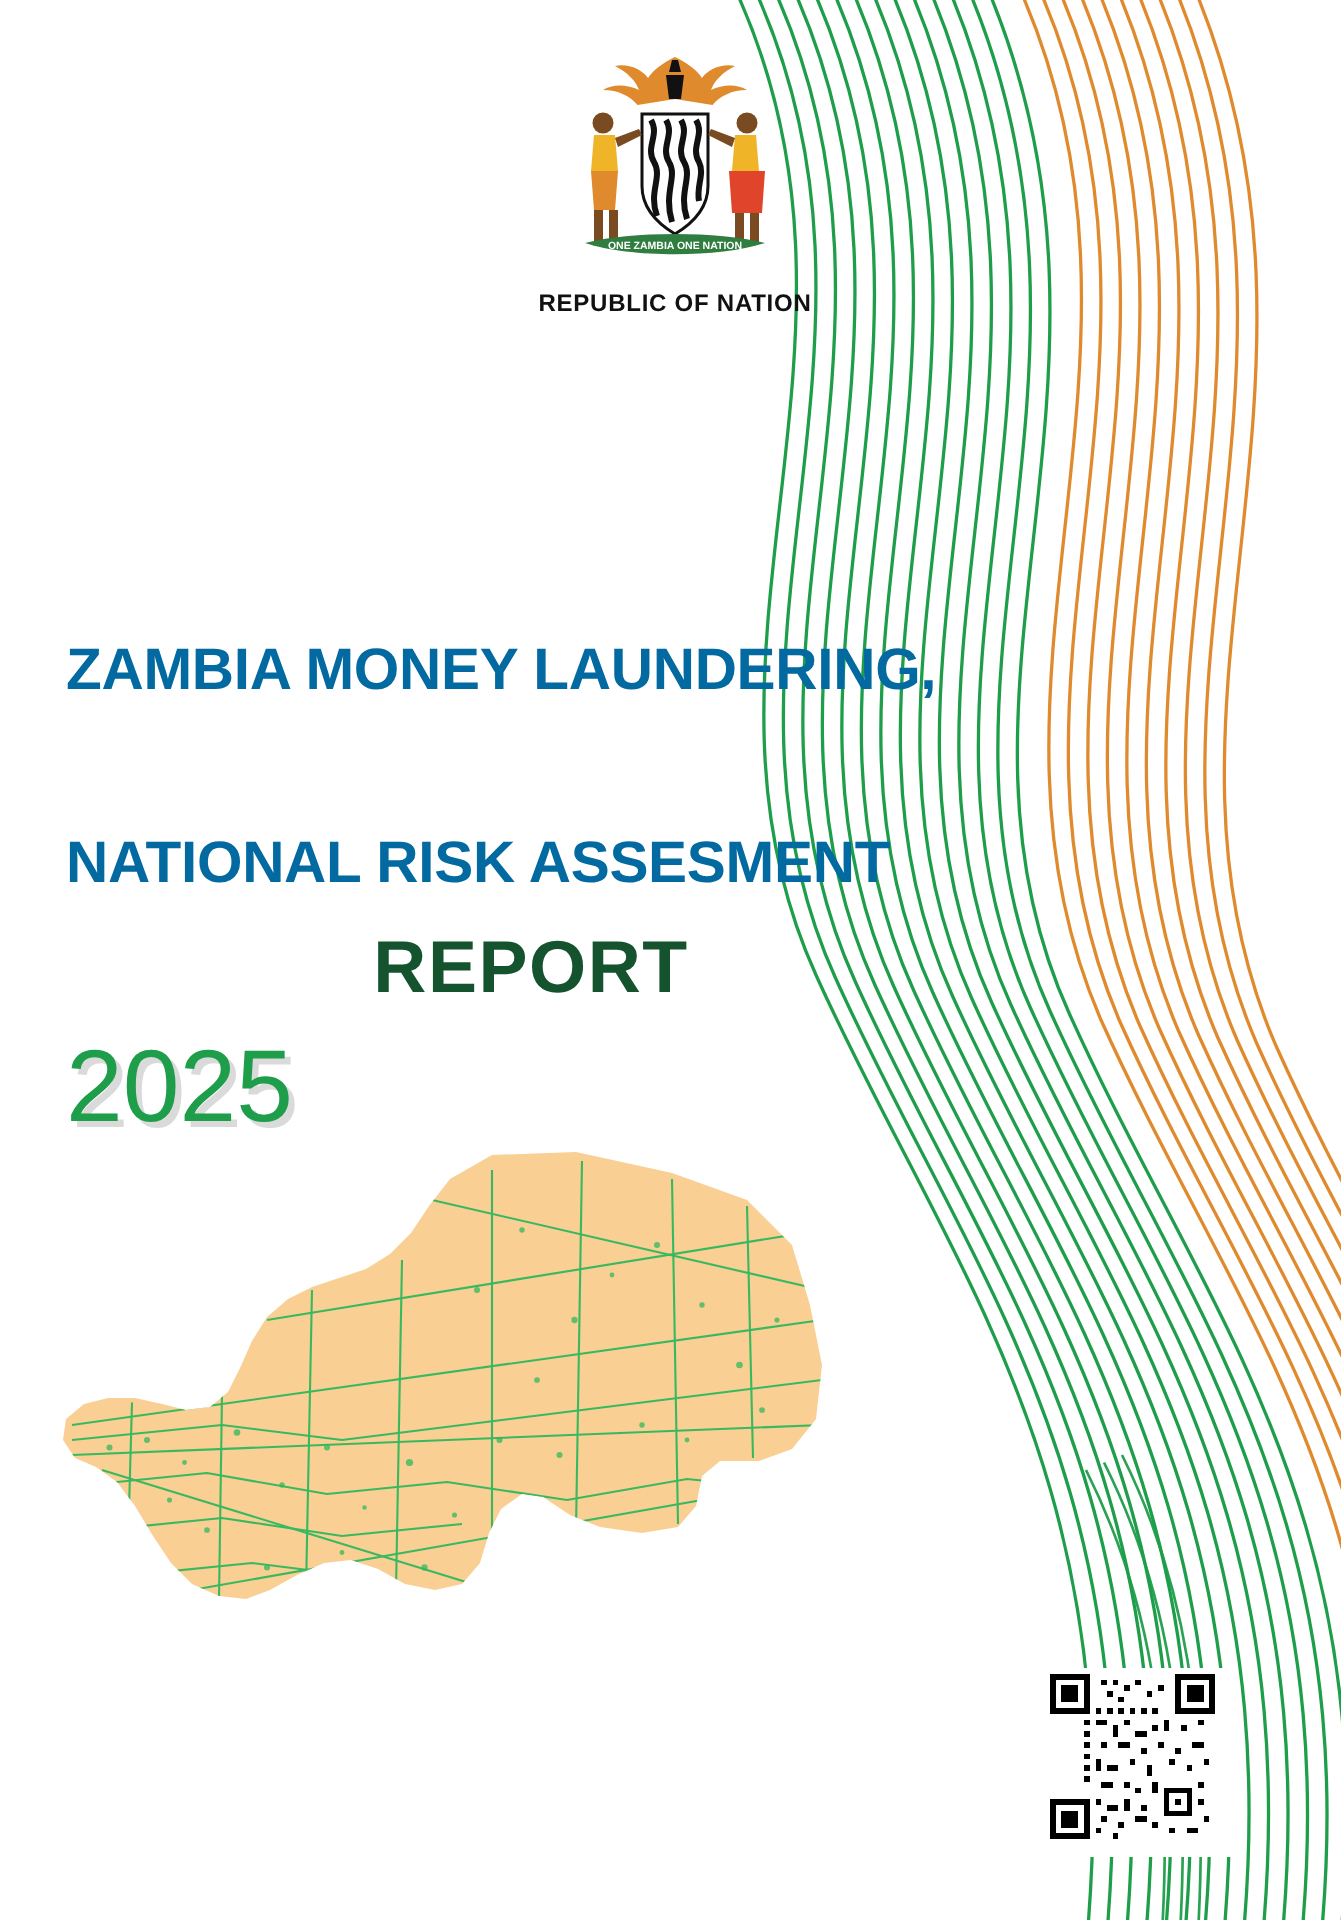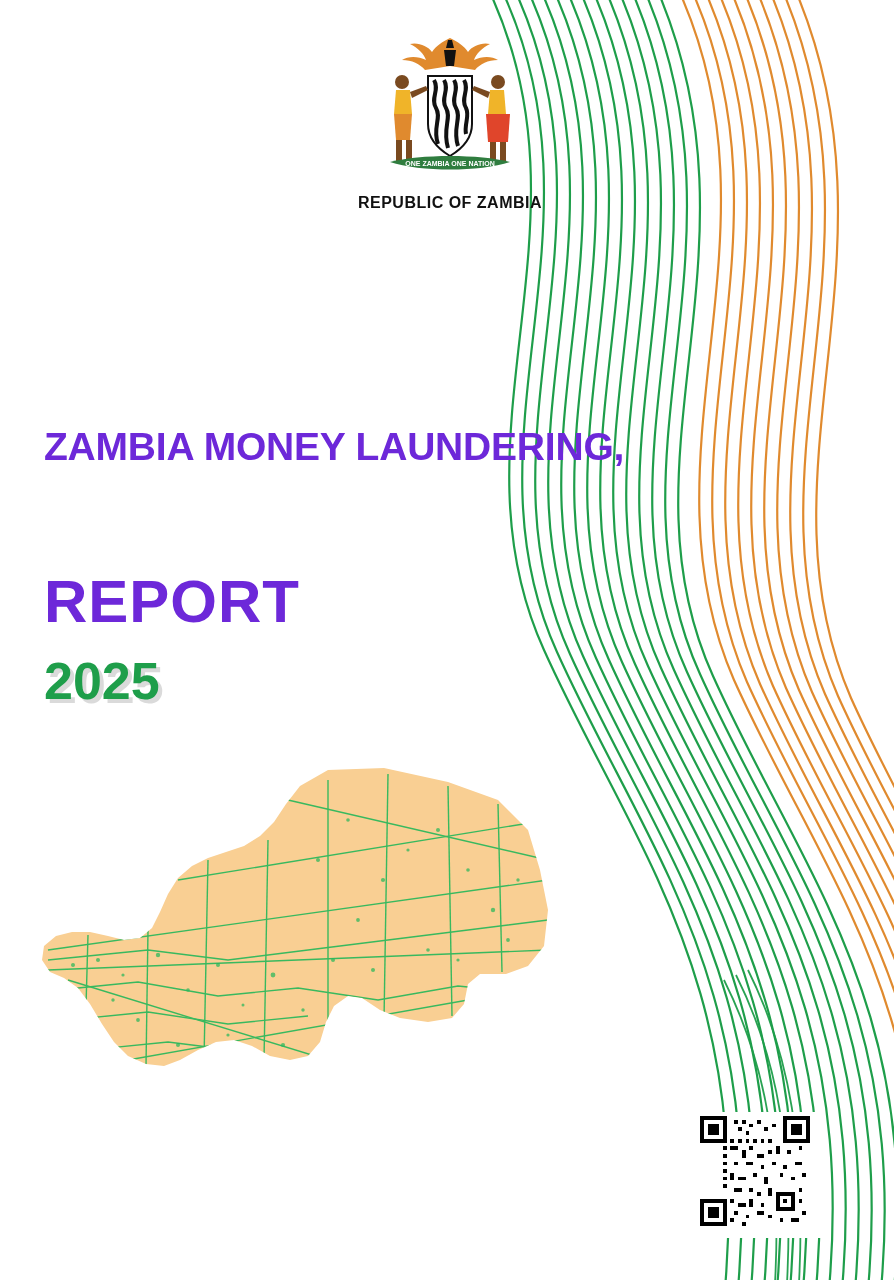--- a/index.html
+++ b/index.html
@@ -62,39 +62,40 @@
     position: absolute;
     top: 425px;
     left: 44px;
     width: 620px;
   }
   .main-title {
     margin: 0;
     font-size: 39px;
     line-height: 43px;
     font-weight: bold;
-    color: #6d28d9;
+    color: #0369a1;
     letter-spacing: -0.2px;
     font-family: "Liberation Sans", sans-serif;
     text-transform: uppercase;
   }
   .report-word {
     margin: 14px 0 0 0;
-    font-size: 60px;
+    font-size: 49px;
     line-height: 68px;
     font-weight: bold;
-    color: #6d28d9;
+    color: #14532d;
     letter-spacing: 1px;
     font-family: "Liberation Sans", sans-serif;
+    text-align: center;
   }
   .year-word {
     margin: 12px 0 0 0;
-    font-size: 52px;
+    font-size: 68px;
     line-height: 66px;
-    font-weight: bold;
+    font-weight: normal;
     color: #1e9e4a;
     letter-spacing: 0px;
     text-shadow: 4px 4px 0 rgba(150,150,150,0.35);
     font-family: "Liberation Sans", sans-serif;
   }
 
   
   .map {
     position: absolute;
     left: 28px;
@@ -201,28 +202,29 @@
           <path d="M130 110 L 136 110 L 136 130 L 130 130 Z" fill="#7a4a20"></path>
           <path d="M120 60 L 104 54 L 102 58 L 118 66 Z" fill="#7a4a20"></path>
         </g>
 
         <g>
           <path d="M20 130 C 50 122, 110 122, 140 130 C 110 140, 50 140, 20 130 Z" fill="#2f7d3f"></path>
           <text x="80" y="134" font-size="7" font-family="Liberation Sans, sans-serif" fill="#ffffff" text-anchor="middle" font-weight="bold">ONE ZAMBIA ONE NATION</text>
         </g>
       </svg>
     </div>
-    <div class="crest-caption">REPUBLIC OF ZAMBIA</div>
+    <div class="crest-caption">REPUBLIC OF NATION</div>
   </div>
 
   <div class="title-block">
     <h1 class="main-title">
       <span>ZAMBIA MONEY LAUNDERING,</span><br>
       <br>
       <br>
+      <span>NATIONAL RISK ASSESMENT</span>
     </h1>
     <div class="report-word">REPORT</div>
     <div class="year-word">2025</div>
   </div>
 
   <div class="map">
     <svg width="540" height="450" viewBox="0 0 540 450" xmlns="http://www.w3.org/2000/svg">
       <defs>
         <clipPath id="zmclip">
           <path d="M300 10 L 356 8 L 420 22 L 470 40 L 500 70 L 512 110 L 520 150 L 516 186 L 500 206 L 478 214 L 452 214 L 440 224 L 436 244 L 424 258 L 400 262 L 372 258 L 352 250 L 334 238 L 320 236 L 306 246 L 298 262 L 292 282 L 280 296 L 262 300 L 242 296 L 224 286 L 206 280 L 188 282 L 170 290 L 152 300 L 136 306 L 118 304 L 100 296 L 86 282 L 74 264 L 62 244 L 50 228 L 36 218 L 22 212 L 14 200 L 16 186 L 28 176 L 44 172 L 62 172 L 80 176 L 96 180 L 112 178 L 124 168 L 132 152 L 140 134 L 150 118 L 164 106 L 180 98 L 198 92 L 216 86 L 232 76 L 246 62 L 258 44 L 272 26 Z"></path>

